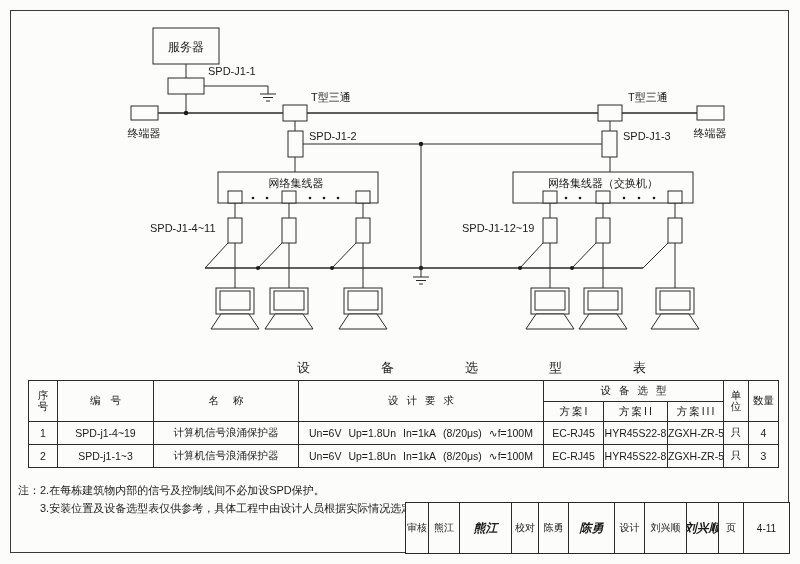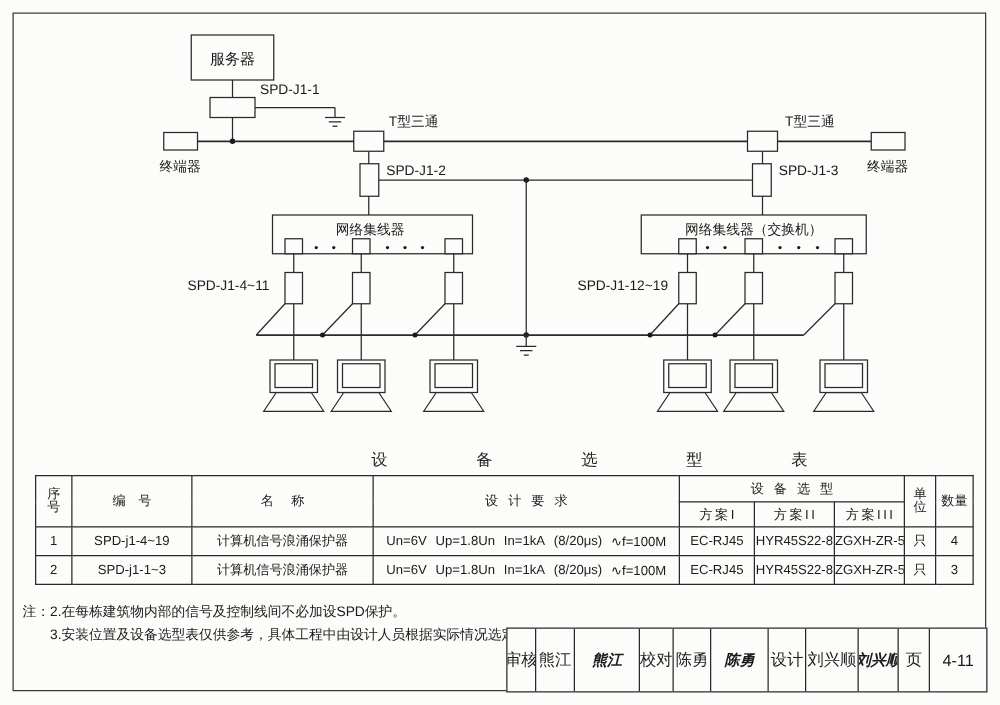--- a/index.html
+++ b/index.html
@@ -40,21 +40,21 @@
   .title-block { position:absolute; left:405px; top:502px; width:385px; height:52px;
     border:1px solid #2a2a2a; box-sizing:border-box; background:#fcfcfa; display:flex; flex-direction:column; }
   .tb-r1 { display:flex; height:30px; border-bottom:1px solid #2a2a2a; box-sizing:border-box; flex:none; }
   .tb-r2 { display:flex; flex:1; }
   .tb-cell { border-left:1px solid #2a2a2a; box-sizing:border-box; display:flex;
     align-items:center; justify-content:center; overflow:hidden; white-space:nowrap; }
   .tb-cell.first { border-left:none; }
   .tb-main-title { width:278px; font-weight:bold; font-size:16px; letter-spacing:3px; text-indent:3px; }
   .tb-atlas-label { width:37px; font-size:10px; }
   .tb-atlas-no { width:70px; font-size:9.5px; }
-  .tb-small { font-size:13px; }
+  .tb-small { font-size:10px; }
   .tb-sig { font-family:"DejaVu Serif", serif; font-style:italic; font-weight:bold; font-size:12px; }
 </style>
 </head>
 <body>
 
 <div class="page">
   <div class="outer-border"></div>
 
   <svg class="diagram" width="800" height="350" viewBox="0 0 800 350">
     <g stroke="#2a2a2a" stroke-width="1" fill="none">

